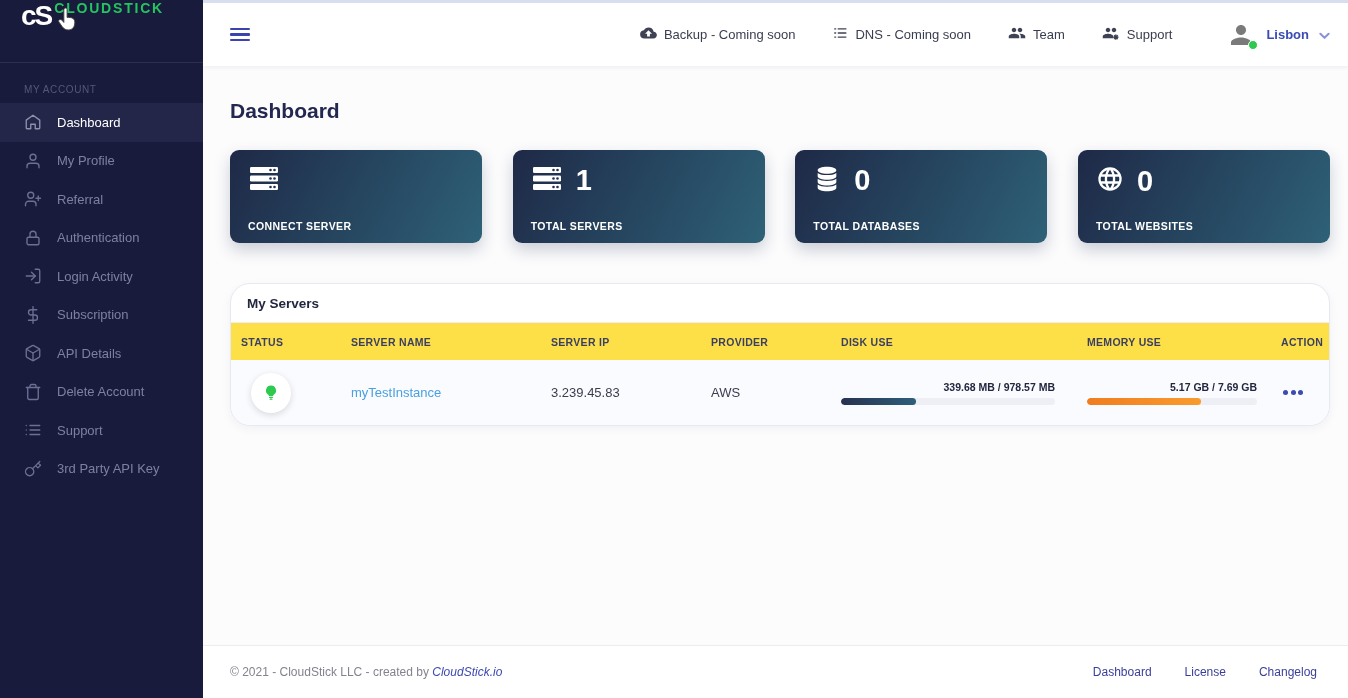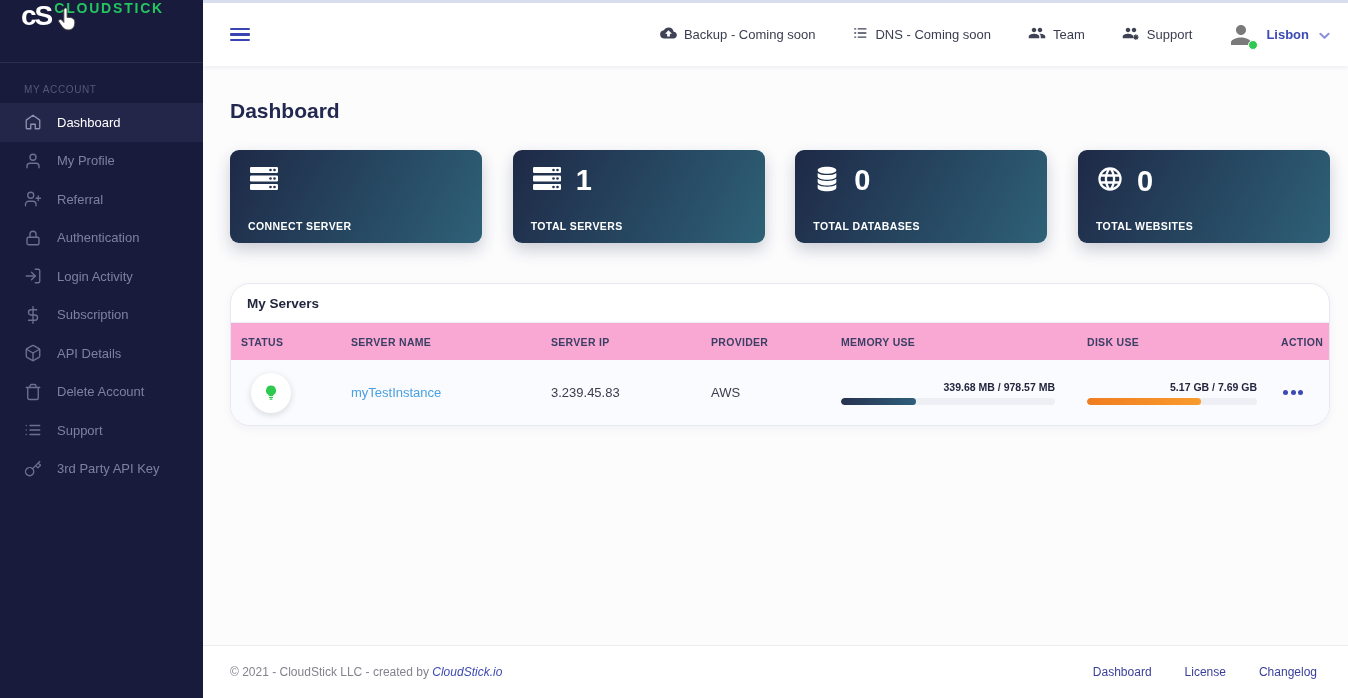--- a/index.html
+++ b/index.html
@@ -22,21 +22,21 @@
   .nav-item.active { background:#232549; color:#fff; }
   .nav-item.active .ni { color:#8e91ad; }
   .nav-item svg { stroke:currentColor; fill:none; stroke-width:1.8; stroke-linecap:round; stroke-linejoin:round; }
 
   
   .main { flex:1; display:flex; flex-direction:column; height:698px; background:#fcfcfd; }
 
   
   .topbar { height:66px; background:#fff; border-top:3px solid #d8deee;
     box-shadow:0 2px 4px rgba(40,40,70,.06); display:flex; align-items:center;
-    padding:0 18px 0 27px; position:relative; z-index:2; }
+    padding:0 18px 0 27px; position:relative; z-index:2;gap:20px; }
   .hamburger { width:20px; cursor:pointer; }
   .hamburger span { display:block; height:2.6px; background:#3a44b0; margin:2.8px 0; border-radius:1px; }
   .topnav { margin-left:auto; display:flex; align-items:center; gap:37px; }
   .topnav-item { display:flex; align-items:center; gap:7px; font-size:13px; color:#3a3d4f; cursor:pointer; }
   .topnav-item svg { fill:#3f4254; }
   .userbox { display:flex; align-items:center; gap:10px; margin-left:34px; cursor:pointer; }
   .avatar { position:relative; width:30px; height:30px; }
   .avatar svg { fill:#7a7a7a; }
   .online-dot { position:absolute; right:-2px; bottom:0; width:10px; height:10px;
     border-radius:50%; background:#2fc94f; border:1.5px solid #fff; }
@@ -56,21 +56,21 @@
   .card-value { font-size:29px; font-weight:bold; line-height:1; }
   .card-label { font-size:10.5px; font-weight:bold; letter-spacing:.4px; }
   .card svg { fill:#fff; }
 
   
   .panel { margin-top:40px; background:#fff; border:1px solid #e7e9f1; border-radius:20px;
     box-shadow:0 3px 10px rgba(40,40,80,.05); overflow:hidden; }
   .panel-title { padding:12px 16px 11px 16px; font-size:13.5px; font-weight:bold;
     color:#23263f; border-bottom:1px solid #ededf2; }
   .tgrid { display:grid; grid-template-columns:110px 200px 160px 130px 246px 194px 58px; }
-  .thead { background:#f9a8d4; }
+  .thead { background:#fde047; }
   .th { height:37px; display:flex; align-items:center; padding-left:10px;
     font-size:10.5px; font-weight:bold; letter-spacing:.3px; color:#3b3f63; }
   .trow { background:#fafbfe; }
   .td { height:65px; display:flex; align-items:center; padding-left:10px;
     font-size:13px; color:#3a3d4d; }
   .status-circle { width:40px; height:40px; border-radius:50%; background:#fff;
     box-shadow:0 2px 7px rgba(0,0,0,.14); display:flex; align-items:center;
     justify-content:center; margin-left:10px; }
   .status-circle svg { fill:#2fc94f; }
   .server-link { color:#4aa0e0; text-decoration:none; cursor:pointer; }
@@ -332,22 +332,22 @@
         </div>
       </div>
 
       <div class="panel">
         <div class="panel-title">My Servers</div>
         <div class="tgrid thead">
           <div class="th">STATUS</div>
           <div class="th">SERVER NAME</div>
           <div class="th">SERVER IP</div>
           <div class="th">PROVIDER</div>
+          <div class="th">DISK USE</div>
           <div class="th">MEMORY USE</div>
-          <div class="th">DISK USE</div>
           <div class="th">ACTION</div>
         </div>
         <div class="tgrid trow">
           <div class="td">
             <span class="status-circle">
               <svg width="20" height="20" viewBox="0 0 24 24">
                   <path d="M12 3a6 6 0 00-3.5 10.9c.6.5.9 1 1 1.6h5c.1-.6.4-1.1 1-1.6A6 6 0 0012 3z"></path>
                   <rect x="9.6" y="16.4" width="4.8" height="1.7" rx=".85"></rect>
                   <rect x="10.2" y="18.7" width="3.6" height="1.5" rx=".75"></rect>
                 </svg>

